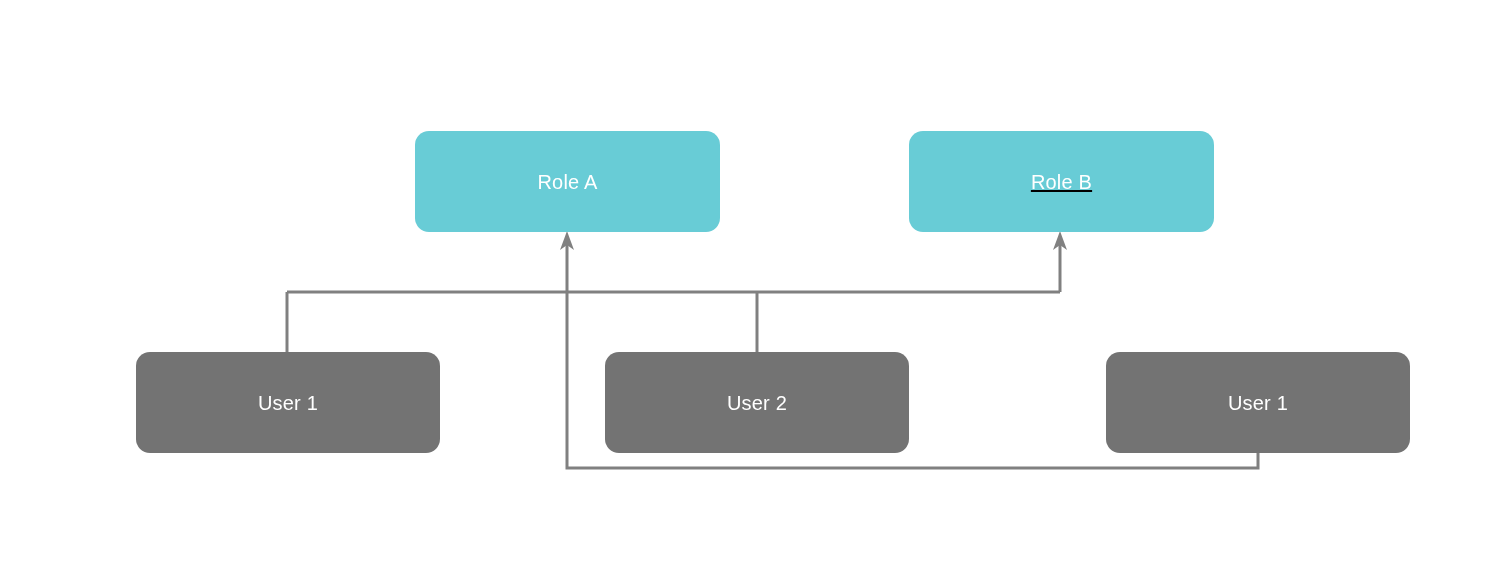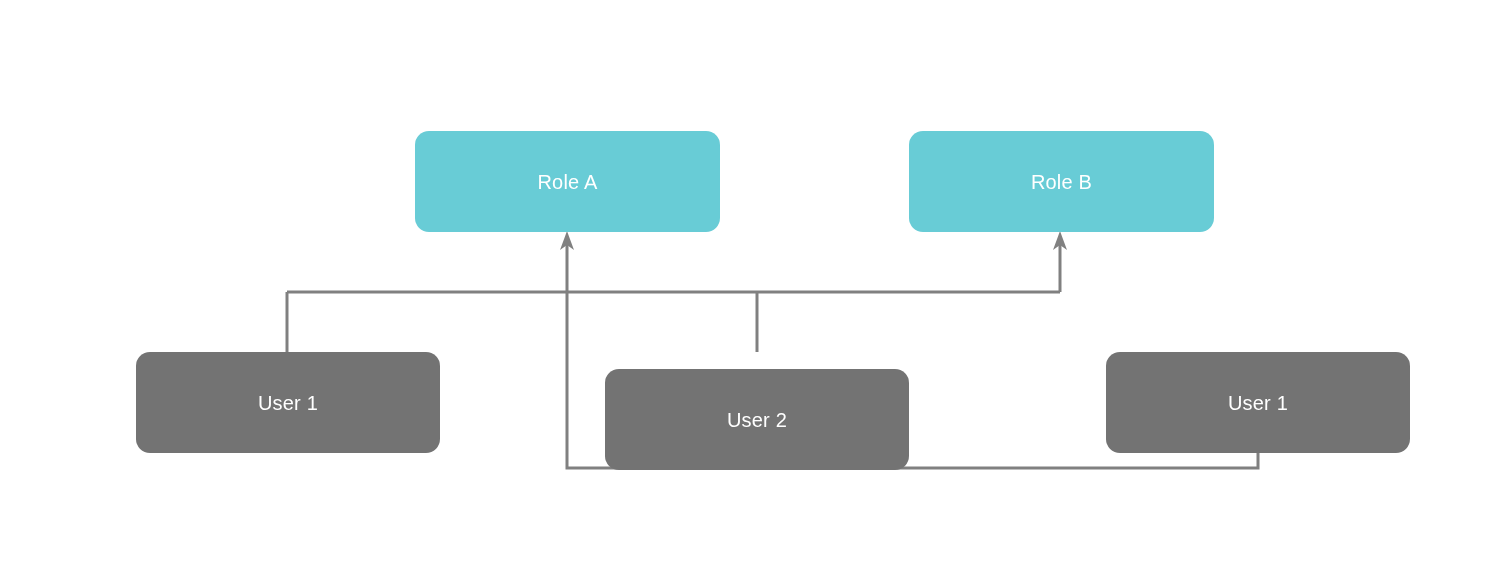--- a/index.html
+++ b/index.html
@@ -78,29 +78,29 @@
     <g id="arrowhead-group" fill="#808080">
       <polygon points="567,231 574,250 567,245 560,250"></polygon>
       <polygon points="1060,231 1067,250 1060,245 1053,250"></polygon>
     </g>
   </svg>
 
   <div class="node node-role" id="node-role-a" style="left:415px; top:131px; width:305px; height:101px;">
     <span class="node-label">Role A</span>
   </div>
 
-  <div class="node node-role" id="node-role-b" style="left:909px; top:131px; width:305px; height:101px;">
+  <div class="node node-role" id="node-role-b" style="left:909px; top:131px; width:305px; height:101px;text-decoration:underline;">
     <span class="node-label">Role B</span>
   </div>
 
   <div class="node node-user" id="node-user-1" style="left:136px; top:352px; width:304px; height:101px;">
     <span class="node-label">User 1</span>
   </div>
 
-  <div class="node node-user" id="node-user-2" style="left:605px; top:352px; width:304px; height:101px;margin-top:17px;">
+  <div class="node node-user" id="node-user-2" style="left:605px; top:352px; width:304px; height:101px;">
     <span class="node-label">User 2</span>
   </div>
 
   <div class="node node-user" id="node-user-3" style="left:1106px; top:352px; width:304px; height:101px;">
     <span class="node-label">User 1</span>
   </div>
 
 </div>
 
 </body></html>

